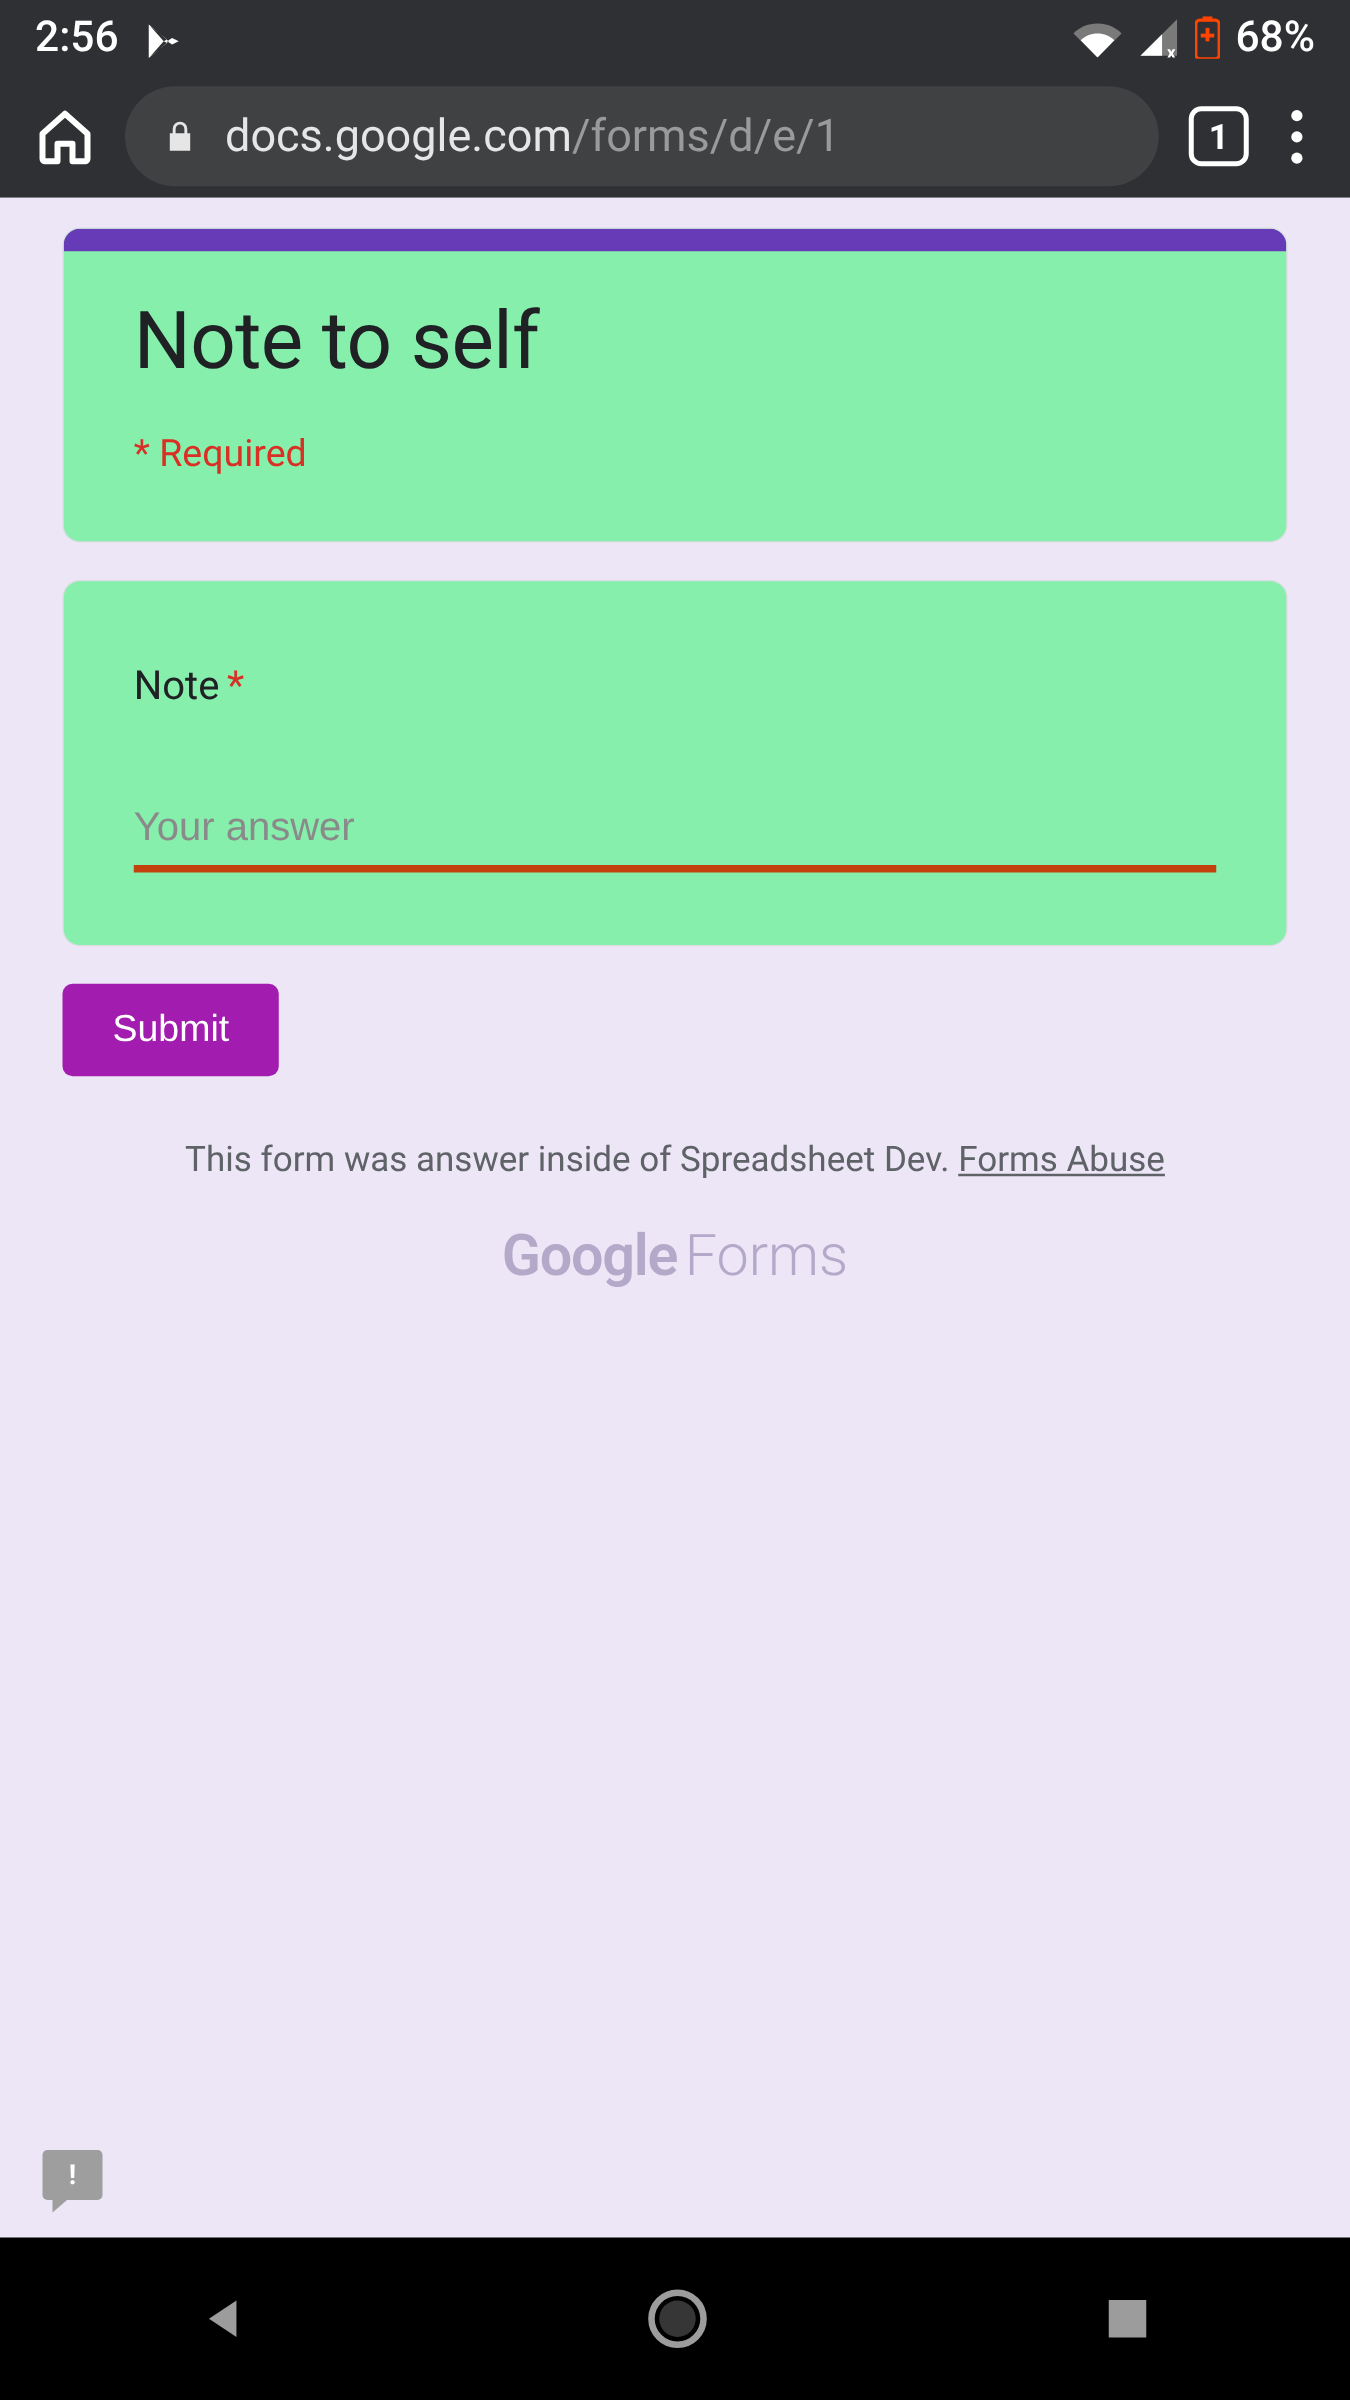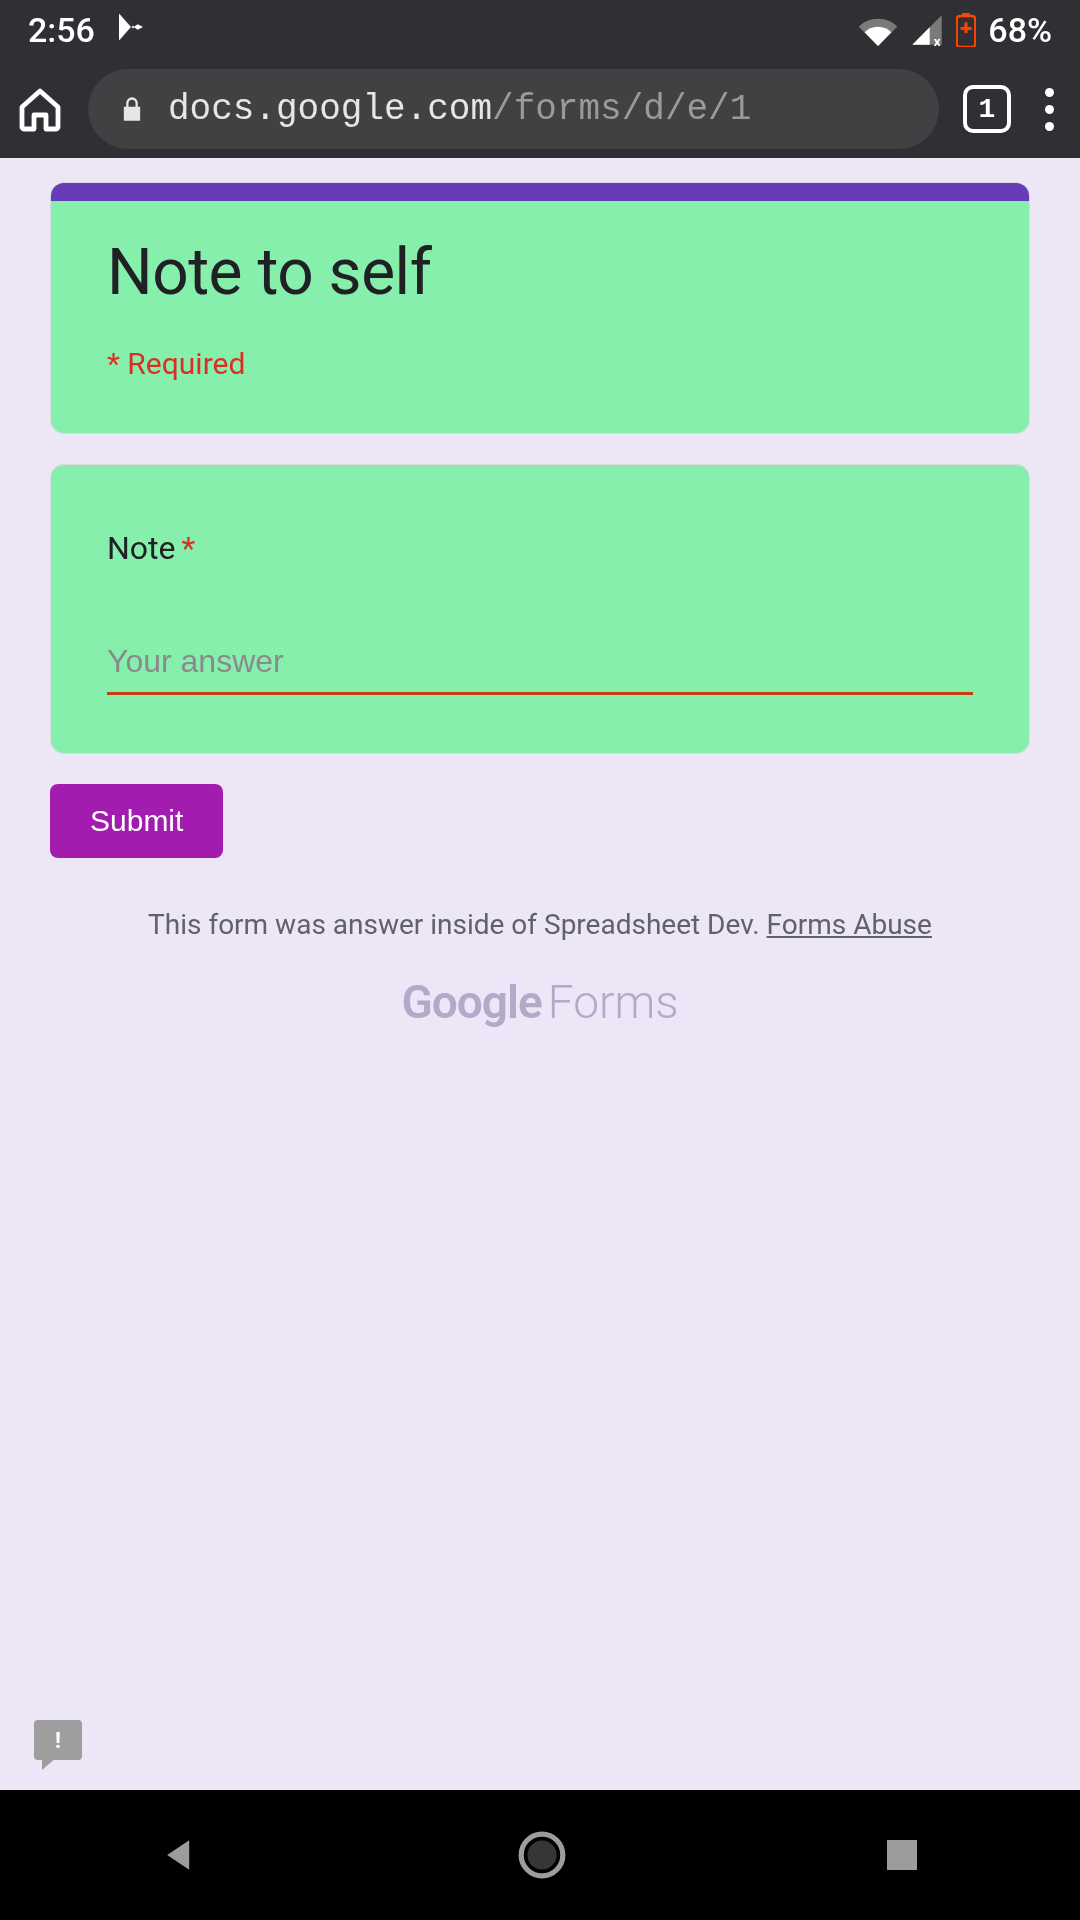--- a/index.html
+++ b/index.html
@@ -1,46 +1,46 @@
 <!DOCTYPE html>
 <html><head>
 <meta charset="utf-8">
 <style>
   * { box-sizing: border-box; margin: 0; padding: 0; }
   html, body { width: 1080px; height: 1920px; overflow: hidden; font-family: Roboto, Arial, sans-serif; }
   body { display: flex; flex-direction: column; background: #000; }
 
   
   .status-bar { height: 60px; background: #2f3033; display: flex; align-items: center; justify-content: space-between; padding: 0 28px; color: #fff; font-size: 34px; font-weight: 500; }
-  .status-left { display: flex; align-items: flex-start; gap: 20px; }
+  .status-left { display: flex; align-items: flex-end; gap: 20px; }
   .status-right { display: flex; align-items: center; gap: 12px; }
   .status-right svg { display: block; }
 
   
-  .browser-bar { height: 98px; background: #2f3033; display: flex; align-items: center; padding: 0 16px; gap: 24px; font-family: Liberation Mono, monospace; }
+  .browser-bar { height: 98px; background: #2f3033; display: flex; align-items: center; padding: 0 28px; gap: 24px; }
   .omnibox { flex: 1; height: 80px; background: #3f4143; border-radius: 40px; display: flex; align-items: center; padding: 0 30px; gap: 22px; overflow: hidden; }
   .omnibox-text { font-size: 36px; white-space: nowrap; overflow: hidden; }
   .url-main { color: #e6e6e6; }
   .url-rest { color: #9a9a9a; }
   .tab-count { width: 48px; height: 48px; border: 4px solid #fff; border-radius: 10px; display: flex; align-items: center; justify-content: center; color: #fff; font-size: 28px; font-weight: 700; }
   .dots { display: flex; flex-direction: column; gap: 8px; padding: 0 10px; }
   .dots span { width: 9px; height: 9px; background: #fff; border-radius: 50%; }
 
   
   .page { flex: 1; background: #ece6f6; position: relative; padding: 24px 50px 0 50px; }
   .card { background: #86efac; border: 1px solid #dadce0; border-radius: 14px; margin-bottom: 30px; overflow: hidden; }
   .header-card .accent { height: 18px; background: #673ab7; }
   .header-card .inner { padding: 34px 56px 52px 56px; }
   .form-title { font-size: 64px; color: #202124; letter-spacing: -0.5px; }
   .required-note { color: #d93025; font-size: 30px; margin-top: 36px; }
 
   .question-card .inner { padding: 64px 56px 58px 56px; }
   .q-label { font-size: 32px; color: #202124; }
   .q-star { color: #d93025; margin-left: 6px; }
-  .answer-input { width: 100%; border: none; border-bottom: 3px solid #c2410c; background: transparent; font-size: 32px; padding: 12px 0; margin-top: 64px; color: #202124; outline: none; }
+  .answer-input { width: 100%; border: none; border-bottom: 6px solid #c2410c; background: transparent; font-size: 32px; padding: 12px 0; margin-top: 64px; color: #202124; outline: none; }
   .answer-input::placeholder { color: #8a8a8a; }
 
   .submit-btn { background: #a21caf; color: #fff; border: none; border-radius: 8px; font-size: 30px; font-weight: 500; padding: 20px 40px; cursor: pointer; }
 
   .disclaimer { font-size: 28px; color: #5f6368; margin-top: 52px; }
   .origin { font-size: 28px; color: #5f6368; margin-top: 50px; text-align: center; }
   .origin a { color: #5f6368; text-decoration: underline; }
 
   .brand { text-align: center; margin-top: 34px; font-size: 46px; color: #b4a9c9; }
   .brand .g { font-weight: 600; letter-spacing: -1px; }

